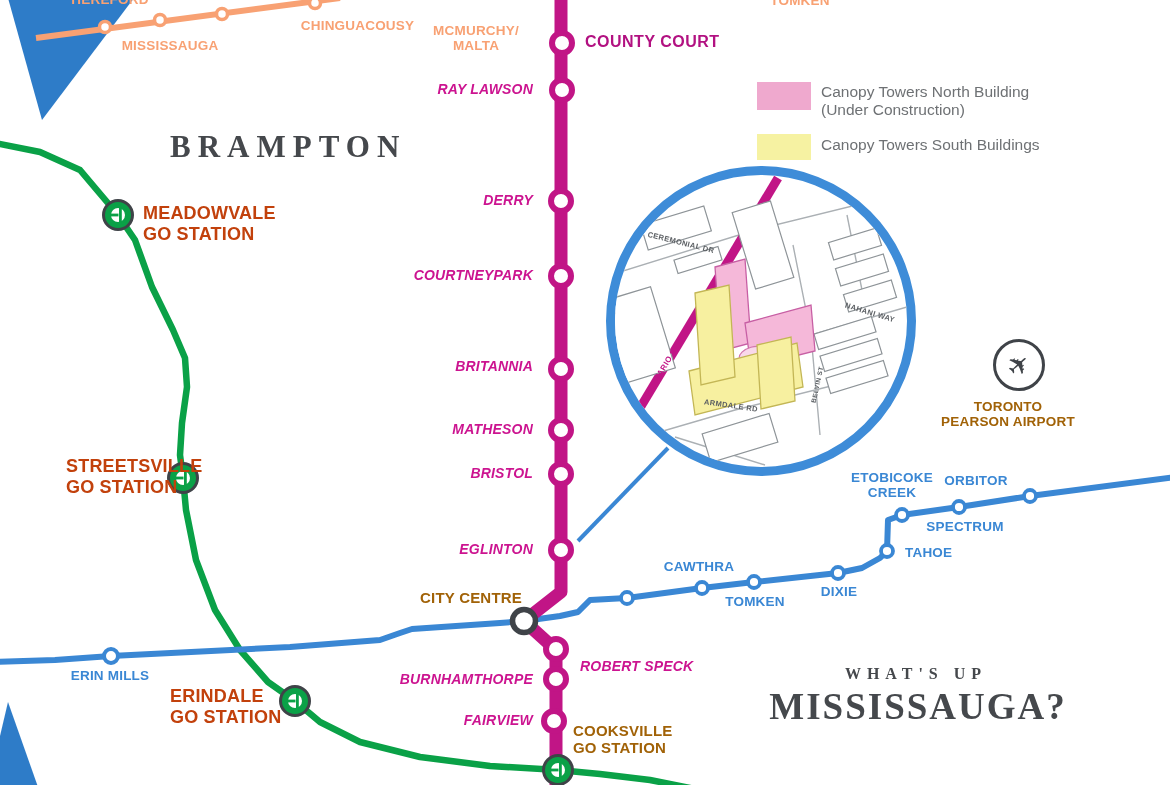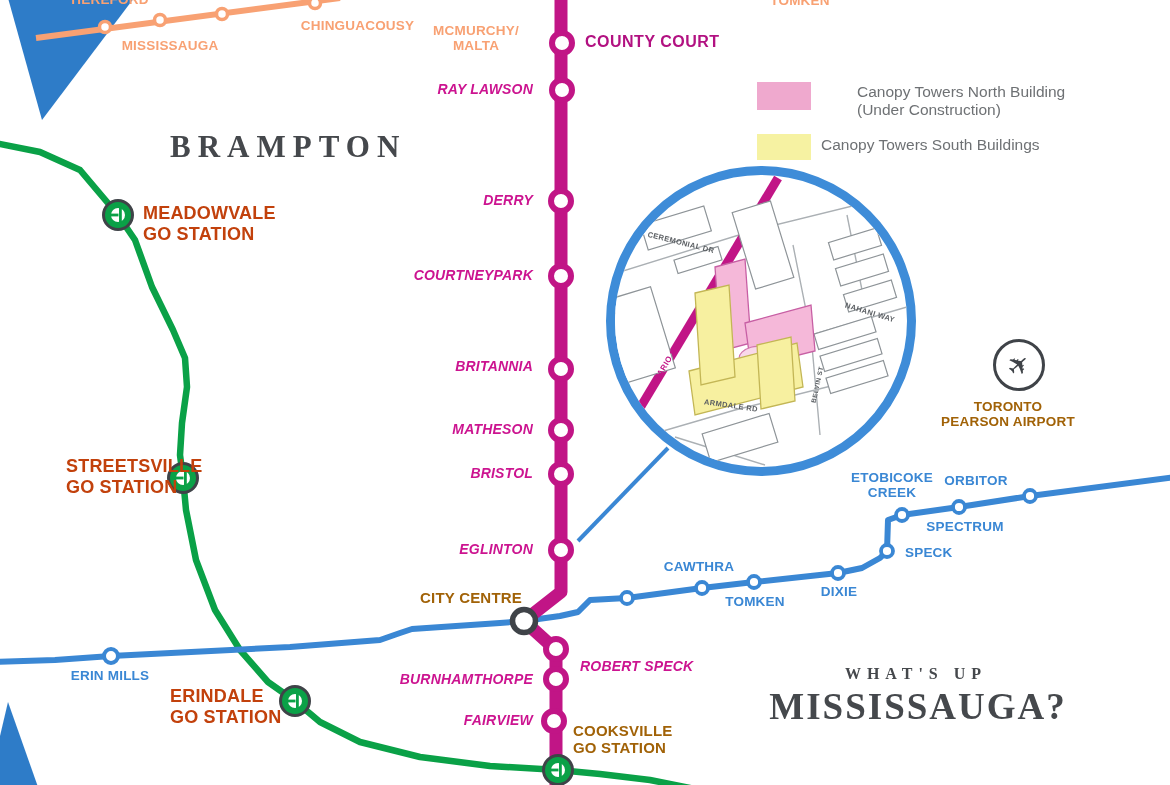--- a/index.html
+++ b/index.html
@@ -125,21 +125,21 @@
   <div class="lbl m ta-r" style="left:383px;top:542px;width:150px;">EGLINTON</div>
   <div class="lbl m" style="left:580px;top:659px;">ROBERT SPECK</div>
   <div class="lbl m ta-r" style="left:353px;top:672px;width:180px;">BURNHAMTHORPE</div>
   <div class="lbl m ta-r" style="left:383px;top:713px;width:150px;">FAIRVIEW</div>
   <div class="lbl dk ta-r" style="left:404px;top:589px;width:118px;">CITY CENTRE</div>
 
   <div class="lbl b ta-c" style="left:40px;top:668px;width:140px;">ERIN MILLS</div>
   <div class="lbl b ta-c" style="left:639px;top:559px;width:120px;">CAWTHRA</div>
   <div class="lbl b ta-c" style="left:695px;top:594px;width:120px;">TOMKEN</div>
   <div class="lbl b ta-c" style="left:779px;top:584px;width:120px;">DIXIE</div>
-  <div class="lbl b" style="left:905px;top:545px;">SPECK</div>
+  <div class="lbl b" style="left:905px;top:545px;">TAHOE</div>
   <div class="lbl b ta-c" style="left:832px;top:470px;width:120px;">ETOBICOKE
 CREEK</div>
   <div class="lbl b ta-c" style="left:905px;top:519px;width:120px;">SPECTRUM</div>
   <div class="lbl b ta-c" style="left:916px;top:473px;width:120px;">ORBITOR</div>
 
   <div class="lbl g" style="left:143px;top:203px;">MEADOWVALE
 GO STATION</div>
   <div class="lbl g" style="left:66px;top:456px;">STREETSVILLE
 GO STATION</div>
   <div class="lbl g" style="left:170px;top:686px;">ERINDALE
@@ -147,21 +147,21 @@
   <div class="lbl dk" style="left:573px;top:722px;">COOKSVILLE
 GO STATION</div>
 
   <div class="airport-circle">
     <span class="plane">✈</span>
   </div>
   <div class="lbl dk ta-c" style="left:928px;top:399px;width:160px;font-size:13.5px;">TORONTO
 PEARSON AIRPORT</div>
 
   <div class="swatch" style="left:757px;top:82px;width:54px;height:28px;background:#EFA9CE;"></div>
-  <div class="legend-text" style="left:821px;top:83px;margin-left:36px;">Canopy Towers North Building
+  <div class="legend-text" style="left:821px;top:83px;">Canopy Towers North Building
 (Under Construction)</div>
   <div class="swatch" style="left:757px;top:134px;width:54px;height:26px;background:#F6F2A2;"></div>
   <div class="legend-text" style="left:821px;top:136px;">Canopy Towers South Buildings</div>
 
   <div class="inset">
     <svg width="292" height="292" viewBox="0 0 292 292">
 
       <g stroke="#ABB0B4" stroke-width="1.4" fill="none">
         <path d="M -5 100 L 140 55 L 290 18"></path>
         <path d="M -5 140 L 40 126"></path>

